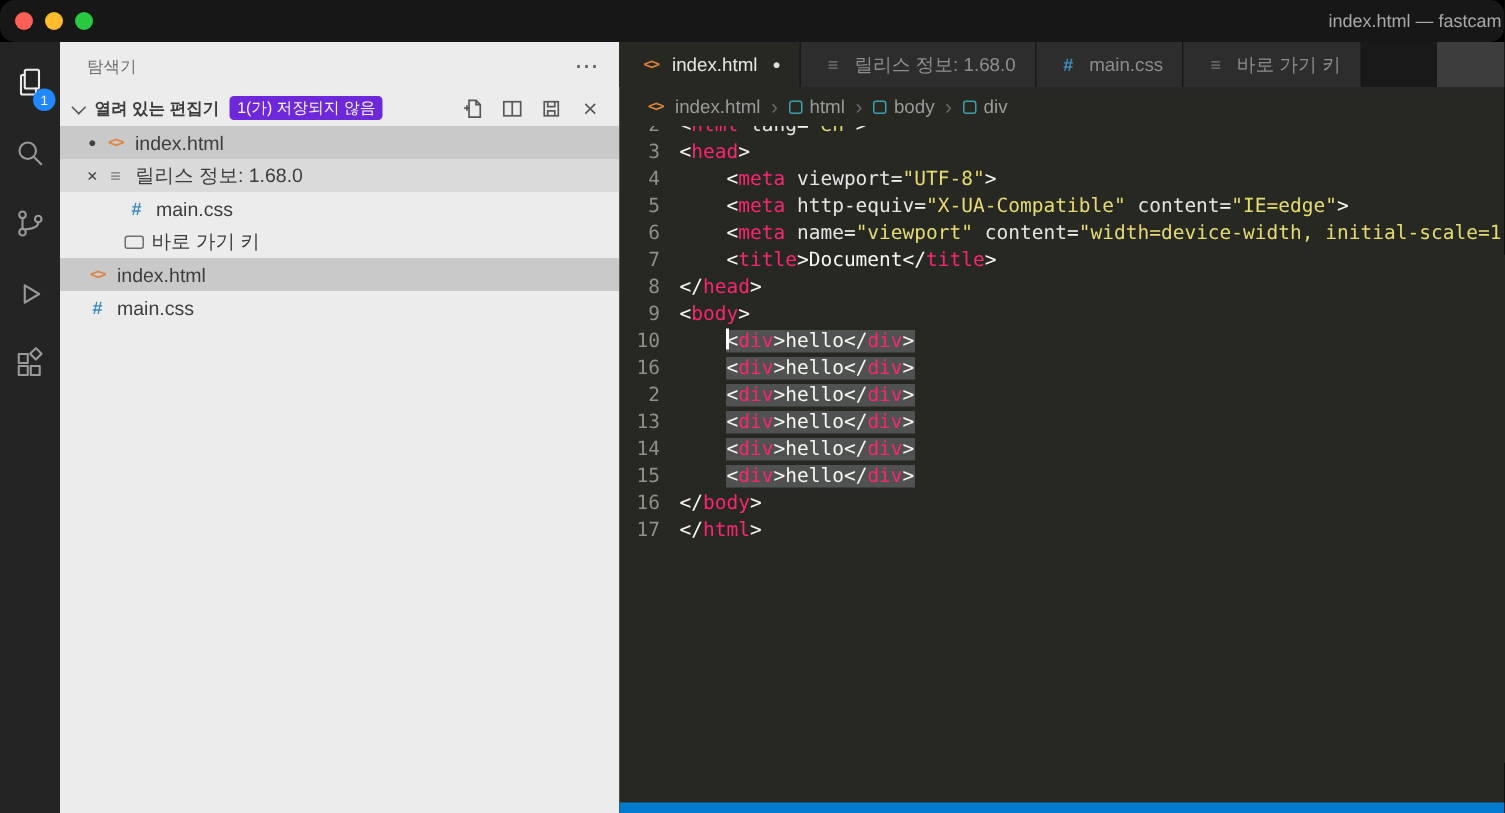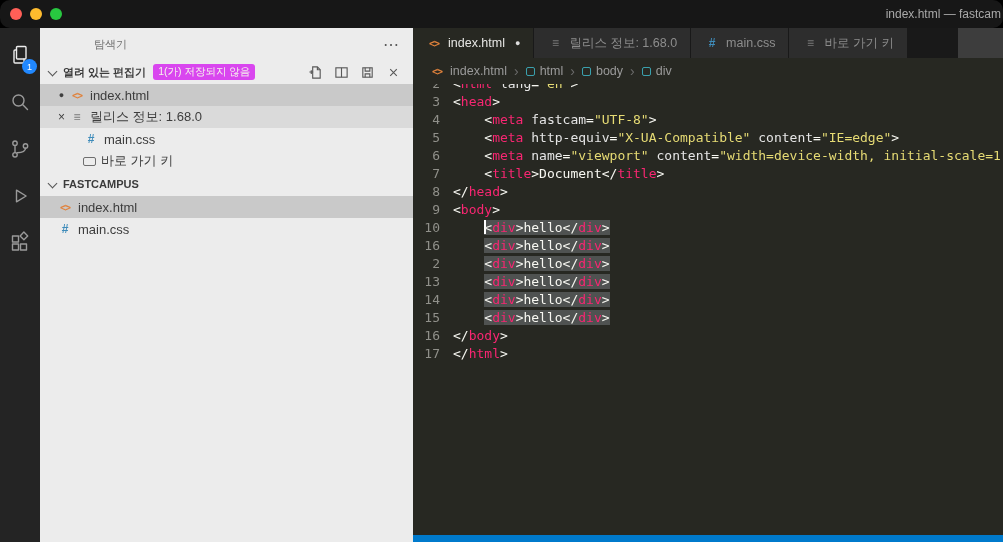--- a/index.html
+++ b/index.html
@@ -21,26 +21,26 @@
   .activitybar{ width:40px; background:#242424; flex-shrink:0; display:flex; flex-direction:column; align-items:center; padding-top:3px; }
   .ab-item{ width:40px; height:47px; display:flex; align-items:center; justify-content:center; position:relative; cursor:pointer; }
   .ab-item svg{ width:24px; height:24px; stroke:#9a9a9a; fill:none; stroke-width:1.4; stroke-linecap:round; stroke-linejoin:round; }
   .ab-item.active svg{ stroke:#ededed; }
   .ab-badge{ position:absolute; right:3px; bottom:4px; background:#2188ff; color:#fff; font-size:9px;
              width:15px; height:15px; border-radius:50%; display:flex; align-items:center; justify-content:center; }
 
   
   .sidebar{ width:373px; background:#ececec; flex-shrink:0; font-size:13px; color:#3d3d3d;
             display:flex; flex-direction:column; overflow:hidden; }
-  .sb-header{ height:32px; display:flex; align-items:center; padding:0 14px 0 18px; font-size:11px; color:#6e6e6e;margin-left:36px; }
+  .sb-header{ height:32px; display:flex; align-items:center; padding:0 14px 0 18px; font-size:11px; color:#6e6e6e; }
   .sb-more{ margin-left:auto; font-size:16px; color:#5a5a5a; cursor:pointer; }
   .section-header{ height:24px; display:flex; align-items:center; padding-left:6px; font-size:11px; font-weight:bold; color:#3b3b3b; }
   .chev{ width:7px; height:7px; border-right:1.4px solid #555; border-bottom:1.4px solid #555;
          transform:rotate(45deg); margin:-2px 7px 0 3px; flex-shrink:0; }
-  .oe-badge{ background:#d946ef; color:#f7f4ec; font-size:10.5px; font-weight:normal;
+  .oe-badge{ background:#6d28d9; color:#f7f4ec; font-size:10.5px; font-weight:normal;
              padding:1px 5px; border-radius:3px; margin-left:7px; white-space:nowrap; }
   .section-actions{ margin-left:auto; display:flex; gap:11px; padding-right:12px; }
   .section-actions svg{ width:15px; height:15px; stroke:#585858; fill:none; stroke-width:1.2; cursor:pointer; }
   .side-row{ height:22px; display:flex; align-items:center; cursor:pointer; white-space:nowrap; }
   .side-row.sel{ background:#c9c9c9; }
   .side-row.hov{ background:#dadada; }
   .gutter{ width:15px; margin-left:14px; text-align:center; font-size:12px; color:#3f3f3f; flex-shrink:0; }
   .gutter.dotty{ font-size:9px; }
   .ind{ width:14px; flex-shrink:0; }
   .row-label{ margin-left:5px; }
@@ -182,24 +182,20 @@
             <span class="row-label">main.css</span>
           </div>
           <div class="side-row">
             <span class="gutter"></span>
             <span class="ind"></span>
             <span class="ic ic-kb"></span>
             <span class="row-label">바로 가기 키</span>
           </div>
         </div>
 
-      <div class="section-header">
-        <span class="chev"></span>
-        <span>FASTCAMPUS</span>
-      </div>
 
       <div id="tree-list">
           <div class="side-row sel">
             <span class="tree-pad"></span>
             <span class="ic ic-html">&lt;&gt;</span>
             <span class="row-label">index.html</span>
           </div>
           <div class="side-row">
             <span class="tree-pad"></span>
             <span class="ic ic-css">#</span>
@@ -259,21 +255,21 @@
             <div class="code-line">
               <span class="ln">2</span>
               <span class="ct"><span class="tok-p">&lt;</span><span class="tok-t">html</span><span class="tok-p"> </span><span class="tok-a">lang</span><span class="tok-p">=</span><span class="tok-s">"en"</span><span class="tok-p">&gt;</span></span>
             </div>
             <div class="code-line">
               <span class="ln">3</span>
               <span class="ct"><span class="tok-p">&lt;</span><span class="tok-t">head</span><span class="tok-p">&gt;</span></span>
             </div>
             <div class="code-line">
               <span class="ln">4</span>
-              <span class="ct"><span class="tok-p">    &lt;</span><span class="tok-t">meta</span><span class="tok-p"> </span><span class="tok-a">fastcam</span><span class="tok-p">=</span><span class="tok-s">"UTF-8"</span><span class="tok-p">&gt;</span></span>
+              <span class="ct"><span class="tok-p">    &lt;</span><span class="tok-t">meta</span><span class="tok-p"> </span><span class="tok-a">viewport</span><span class="tok-p">=</span><span class="tok-s">"UTF-8"</span><span class="tok-p">&gt;</span></span>
             </div>
             <div class="code-line">
               <span class="ln">5</span>
               <span class="ct"><span class="tok-p">    &lt;</span><span class="tok-t">meta</span><span class="tok-p"> </span><span class="tok-a">http-equiv</span><span class="tok-p">=</span><span class="tok-s">"X-UA-Compatible"</span><span class="tok-p"> </span><span class="tok-a">content</span><span class="tok-p">=</span><span class="tok-s">"IE=edge"</span><span class="tok-p">&gt;</span></span>
             </div>
             <div class="code-line">
               <span class="ln">6</span>
               <span class="ct"><span class="tok-p">    &lt;</span><span class="tok-t">meta</span><span class="tok-p"> </span><span class="tok-a">name</span><span class="tok-p">=</span><span class="tok-s">"viewport"</span><span class="tok-p"> </span><span class="tok-a">content</span><span class="tok-p">=</span><span class="tok-s">"width=device-width, initial-scale=1.0"</span></span>
             </div>
             <div class="code-line">

